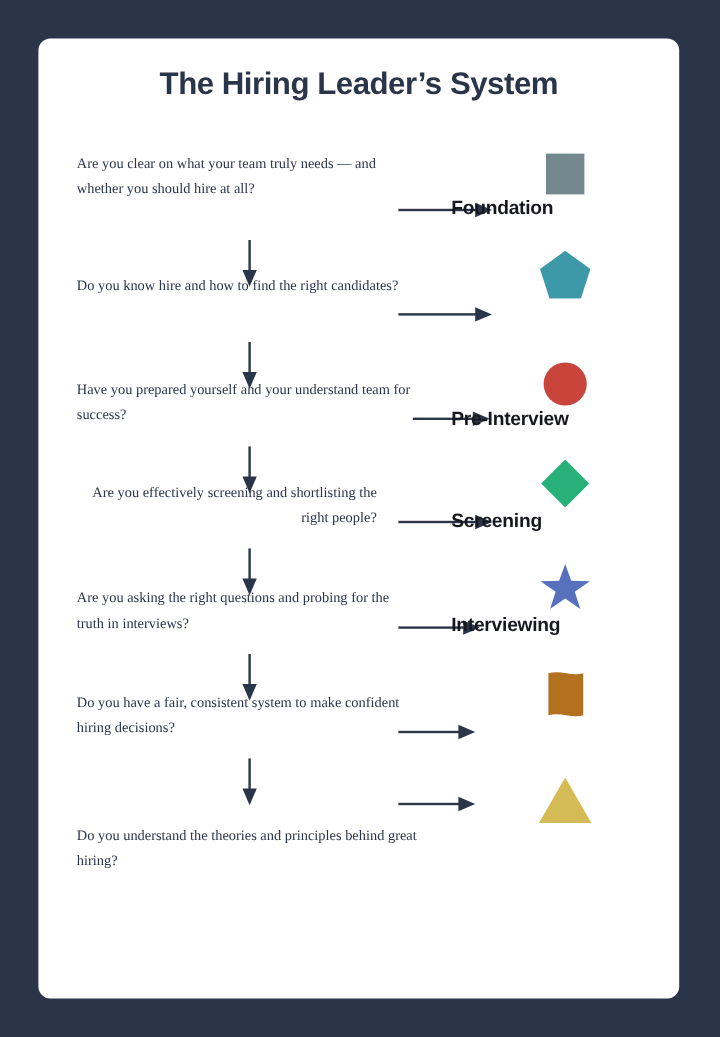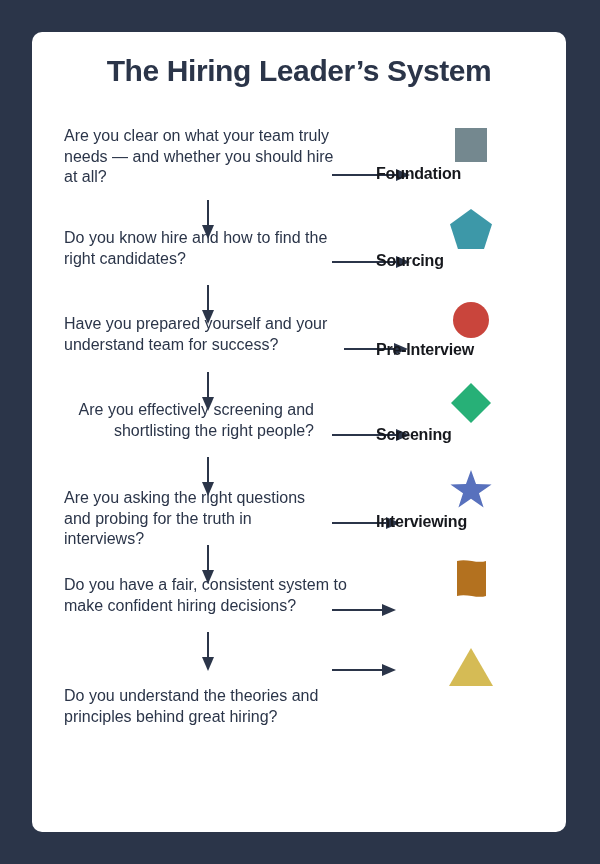--- a/index.html
+++ b/index.html
@@ -25,40 +25,41 @@
     background: #ffffff;
     border-radius: 10px;
   }
 
   #title {
     position: absolute;
     left: 0;
     top: 22px;
     width: 534px;
     text-align: center;
-    font-size: 30px;
+    font-size: 26px;
     font-weight: 700;
     letter-spacing: -0.4px;
     color: #2b3549;
   }
 
   .row {
     position: absolute;
     left: 0;
     width: 534px;
   }
 
   .qtext {
     position: absolute;
     left: 32px;
     width: 280px;
-    font-size: 16px;
+    font-size: 12px;
     line-height: 20.5px;
     color: #2b3549;
     font-weight: 400;
+    font-family: Liberation Serif, serif;
   }
 
   
   .harrow {
     position: absolute;
     width: 84px;
     height: 12px;
   }
   .harrow .shaft {
     position: absolute;
@@ -190,21 +191,20 @@
   <div class="row">
     <div class="qtext" style="top:196px;">Do you know hire and how to find the right candidates?</div>
     <div class="harrow" style="left:300px; top:224px;">
       <div class="shaft"></div>
       <div class="head"></div>
     </div>
     <div class="stage" style="left:344px; top:173px;">
       <div class="shapebox">
         <div class="sh-pentagon" style="background:#3d98a8;"></div>
       </div>
-      <div class="stage-label">Sourcing</div>
     </div>
     <div class="varrow" style="left:169px; top:253px;">
       <div class="shaft"></div>
       <div class="head"></div>
     </div>
   </div>
 
   <div class="row">
     <div class="qtext" style="top:282px; width:292px;">Have you prepared yourself and your understand team for success?</div>
     <div class="harrow" style="left:312px; top:311px;">

